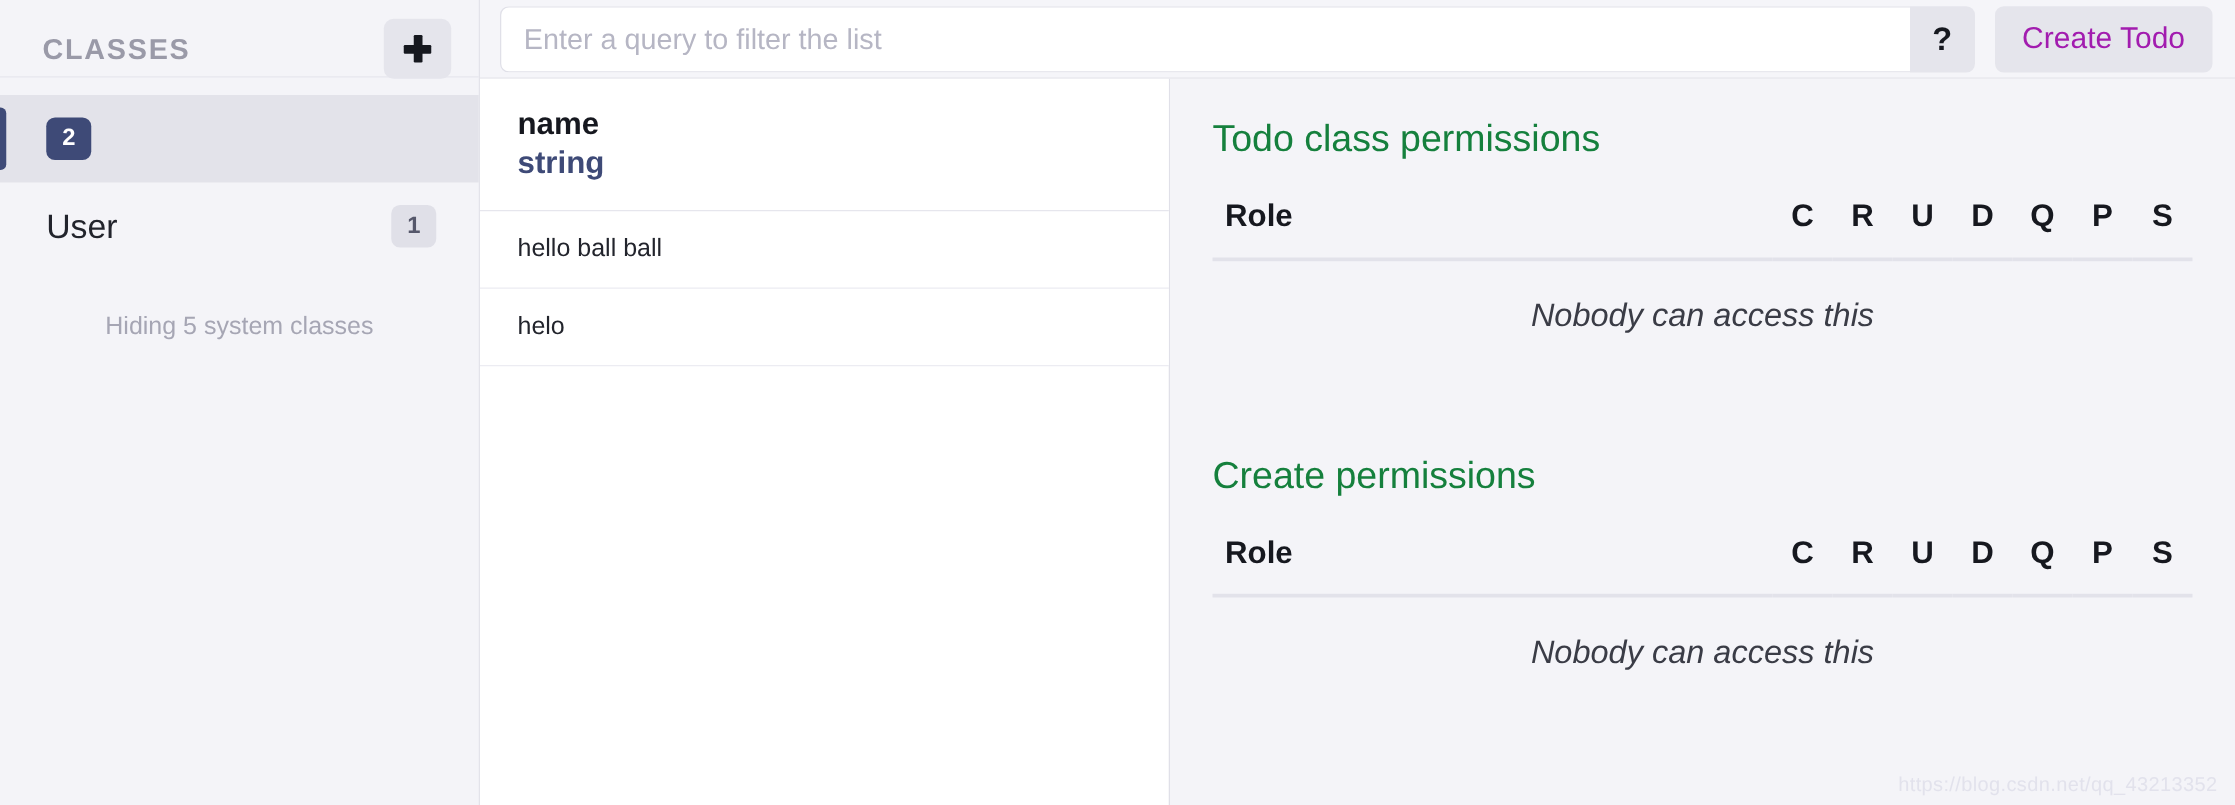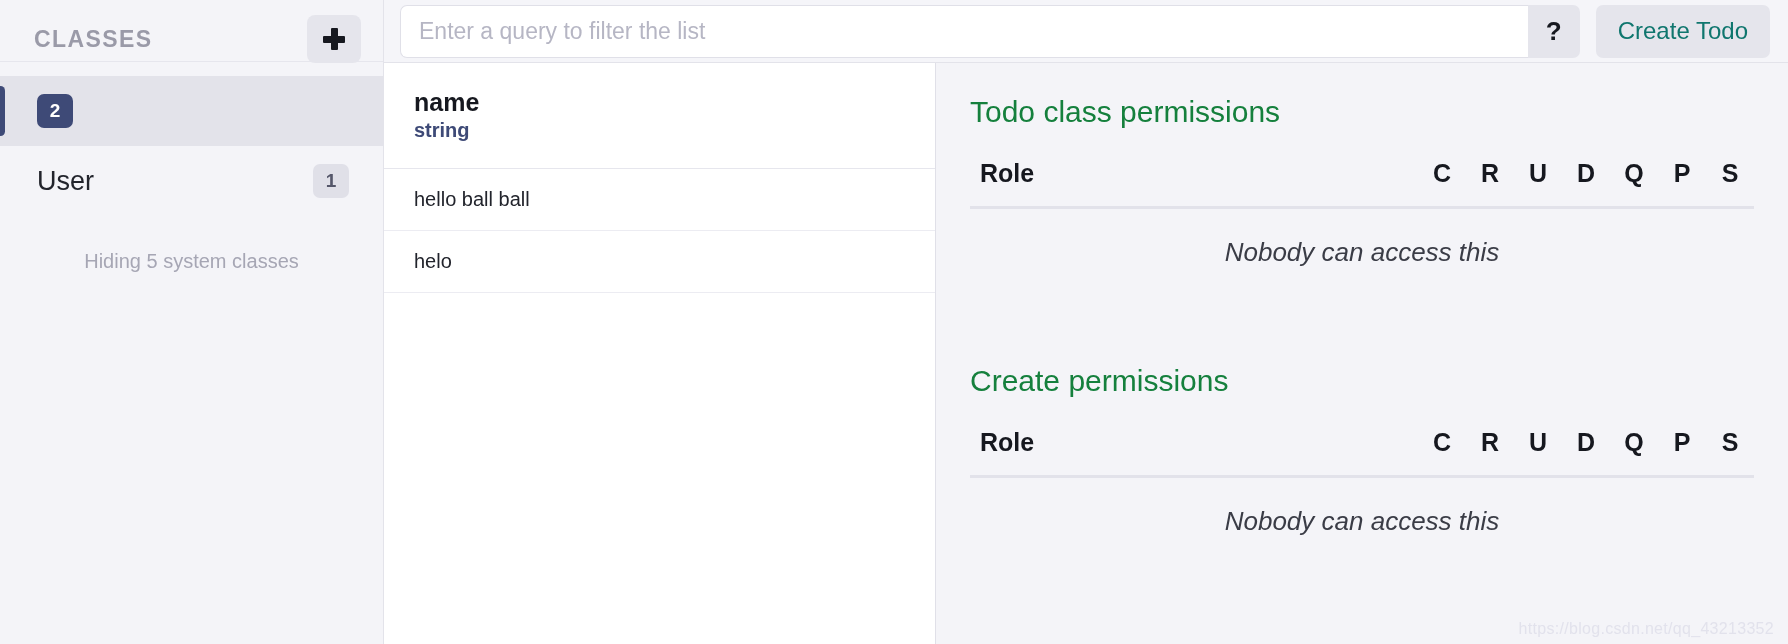--- a/index.html
+++ b/index.html
@@ -180,21 +180,21 @@
   }
 
   .create-button {
     height: 53px;
     margin-left: 16px;
     padding: 0 22px;
     border: none;
     border-radius: 7px;
     background: #e5e5ec;
     font-size: 24px;
-    color: #0f766e;
+    color: #a21caf;
     cursor: pointer;
     font-family: "Liberation Sans", sans-serif;
     white-space: nowrap;
   }
 
   
   .content {
     flex: 1;
     display: flex;
     min-height: 0;
@@ -230,21 +230,21 @@
 
   .col-name {
     font-size: 25px;
     font-weight: bold;
     color: #16181f;
     line-height: 1.25;
     white-space: nowrap;
     overflow: hidden;
   }
   .col-type {
-    font-size: 20px;
+    font-size: 25px;
     color: #3e4a77;
     line-height: 1.25;
     white-space: nowrap;
   }
 
   table.data-table td {
     height: 62px;
     font-size: 20px;
     color: #22242c;
     padding: 0 30px;

